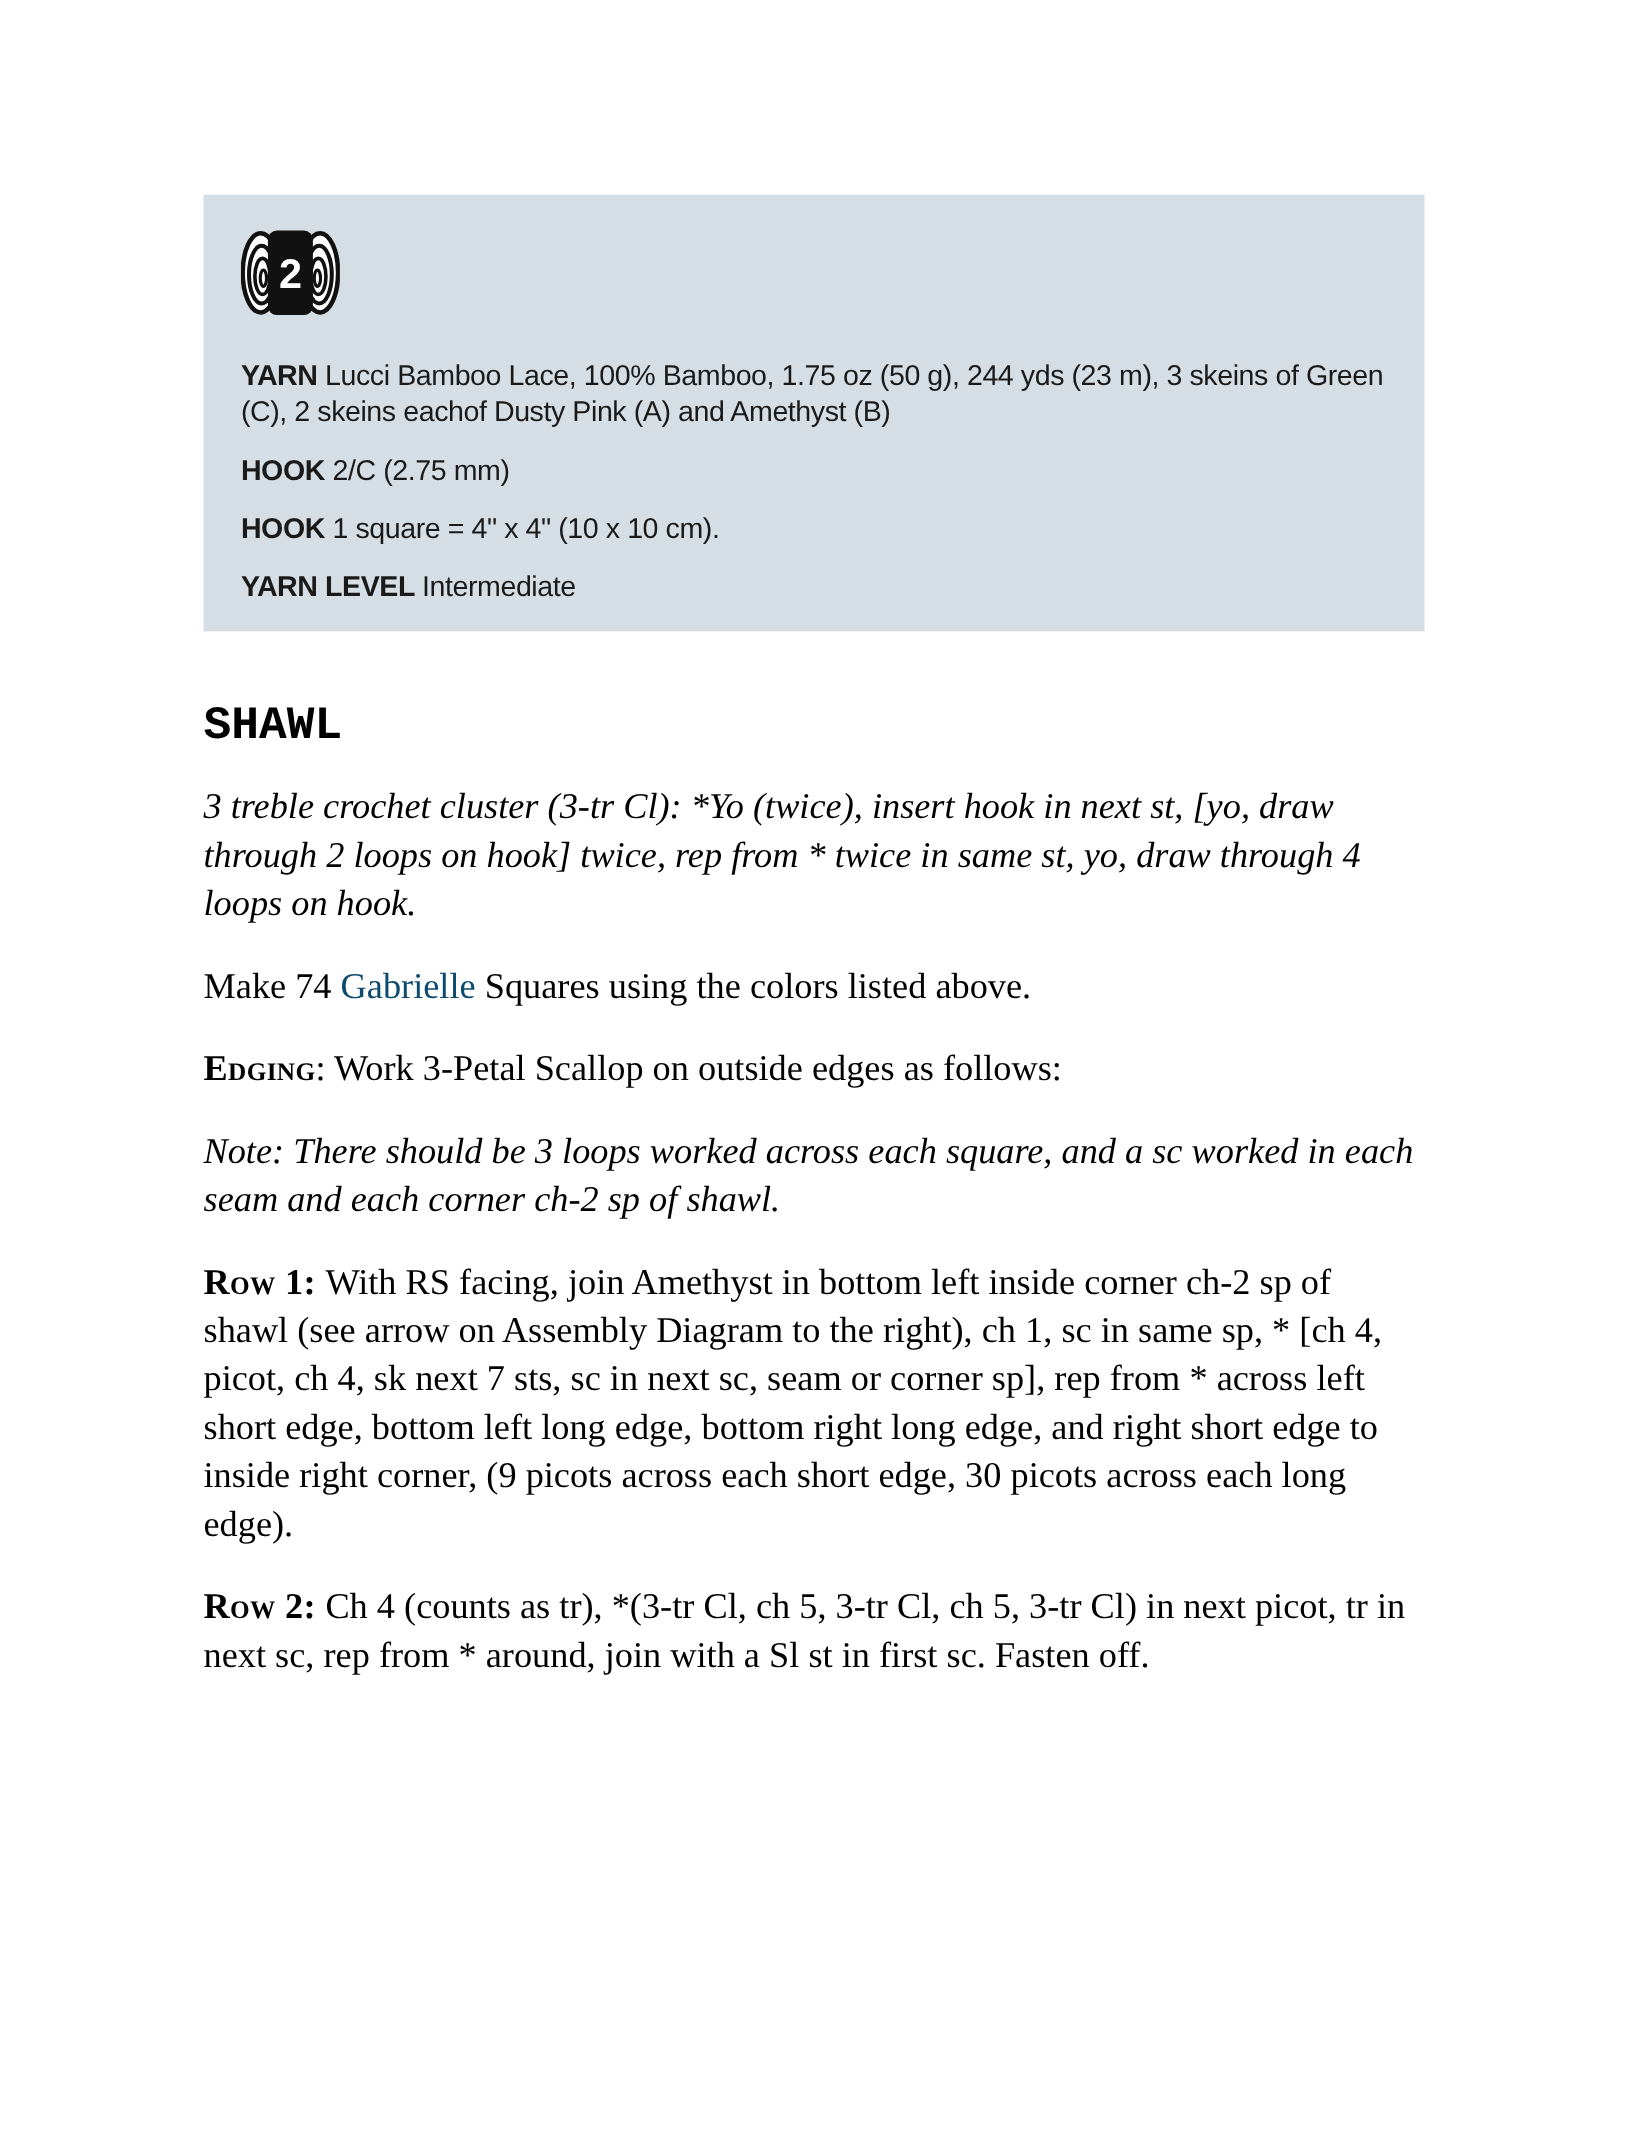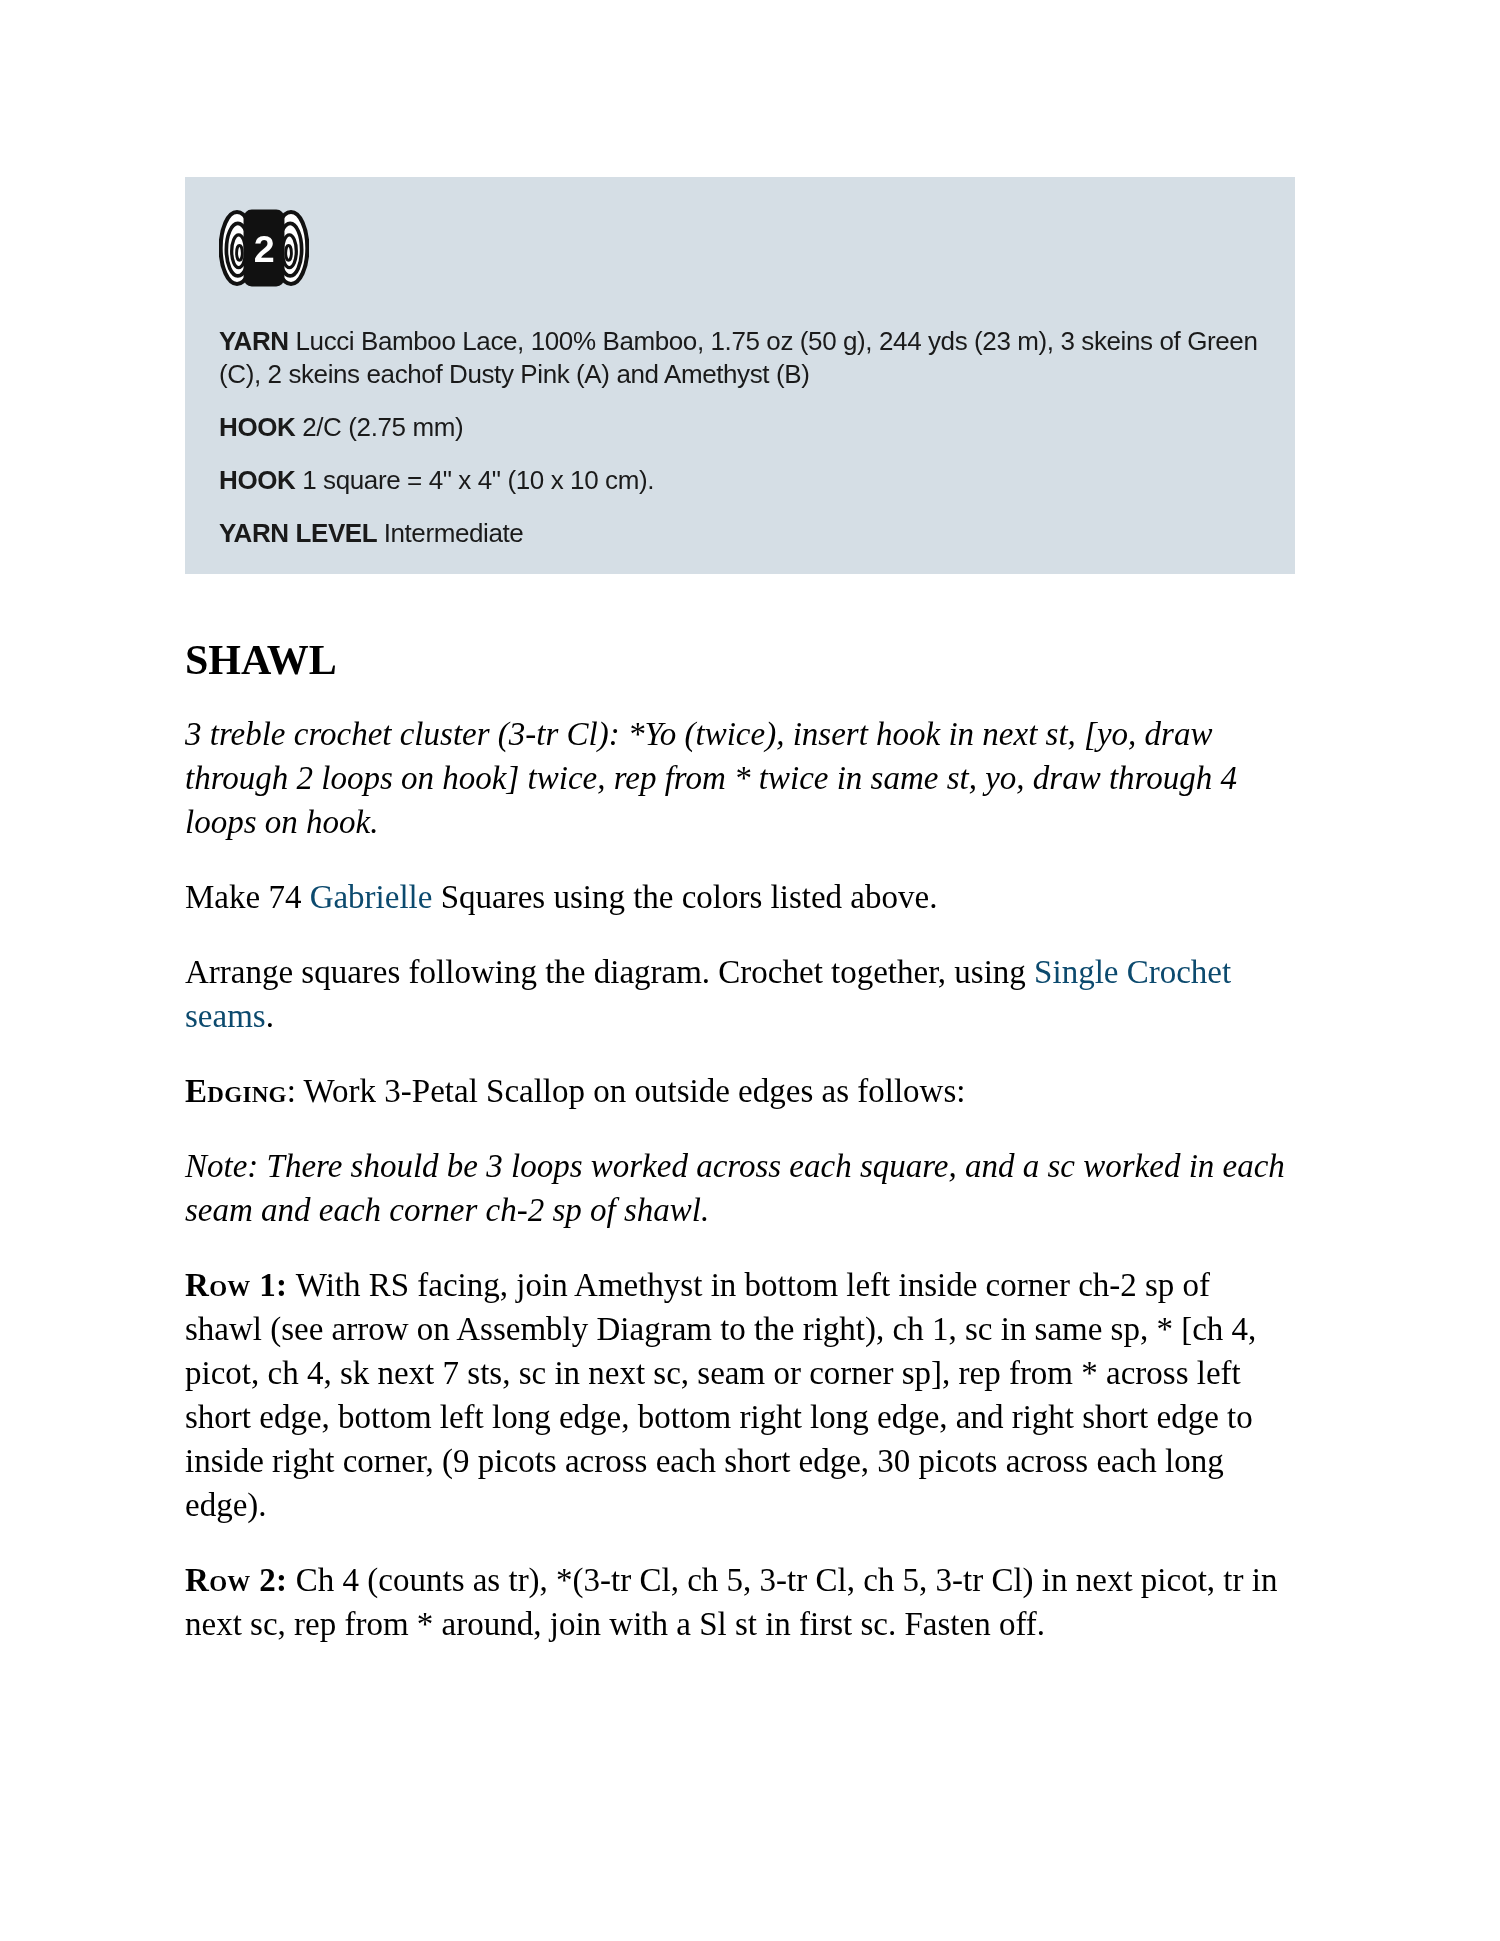--- a/index.html
+++ b/index.html
@@ -25,21 +25,21 @@
     letter-spacing:-0.4px;
     line-height:33px;
     color:#1a1a1a;
   }
   .yarn-icon{display:block;margin:0 0 24px 0;}
   .box-line{margin:20px 0 0 0;}
   .box-line:first-of-type{margin-top:36px;}
   .b{font-weight:bold;}
   
   .heading{
-    font-family:Liberation Serif, serif;
+    font-family:Liberation Mono, monospace;
     font-weight:bold;
     font-size:42px;
     line-height:1;
     color:#000;
     margin:65px 0 1px 0;
   }
   .body-para{
     font-family:Liberation Serif, serif;
     font-size:33px;
     line-height:44px;
@@ -76,20 +76,19 @@
       <p class="box-line"><span class="b">YARN </span><span>Lucci Bamboo Lace, 100% Bamboo, 1.75 oz (50 g), 244 yds (23 m), 3 skeins of Green (C), 2 skeins eachof Dusty Pink (A) and Amethyst (B)</span></p>
       <p class="box-line"><span class="b">HOOK </span><span>2/C (2.75 mm)</span></p>
       <p class="box-line"><span class="b">HOOK </span><span>1 square = 4" x 4" (10 x 10 cm).</span></p>
       <p class="box-line"><span class="b">YARN LEVEL </span><span>Intermediate</span></p>
     </div>
 
     <h1 class="heading">SHAWL</h1>
 
     <p class="body-para"><span class="i">3 treble crochet cluster (3-tr Cl): *Yo (twice), insert hook in next st, [yo, draw through 2 loops on hook] twice, rep from * twice in same st, yo, draw through 4 loops on hook.</span></p>
     <p class="body-para"><span>Make 74 </span><span class="link">Gabrielle</span><span> Squares using the colors listed above.</span></p>
-    <p class="body-para"><span>Arrange squares following the diagram. Crochet together, using </span><span class="link">Single Crochet seams</span><span>.</span></p>
     <p class="body-para"><span class="label">Edging</span><span>: Work 3-Petal Scallop on outside edges as follows:</span></p>
     <p class="body-para"><span class="i">Note: There should be 3 loops worked across each square, and a sc worked in each seam and each corner ch-2 sp of shawl.</span></p>
     <p class="body-para"><span class="label">Row 1: </span><span>With RS facing, join Amethyst in bottom left inside corner ch-2 sp of shawl (see arrow on Assembly Diagram to the right), ch 1, sc in same sp, * [ch 4, picot, ch 4, sk next 7 sts, sc in next sc, seam or corner sp], rep from * across left short edge, bottom left long edge, bottom right long edge, and right short edge to inside right corner, (9 picots across each short edge, 30 picots across each long edge).</span></p>
     <p class="body-para"><span class="label">Row 2: </span><span>Ch 4 (counts as tr), *(3-tr Cl, ch 5, 3-tr Cl, ch 5, 3-tr Cl) in next picot, tr in next sc, rep from * around, join with a Sl st in first sc. Fasten off.</span></p>
 
   </div>
 </div>
 
 </body></html>

